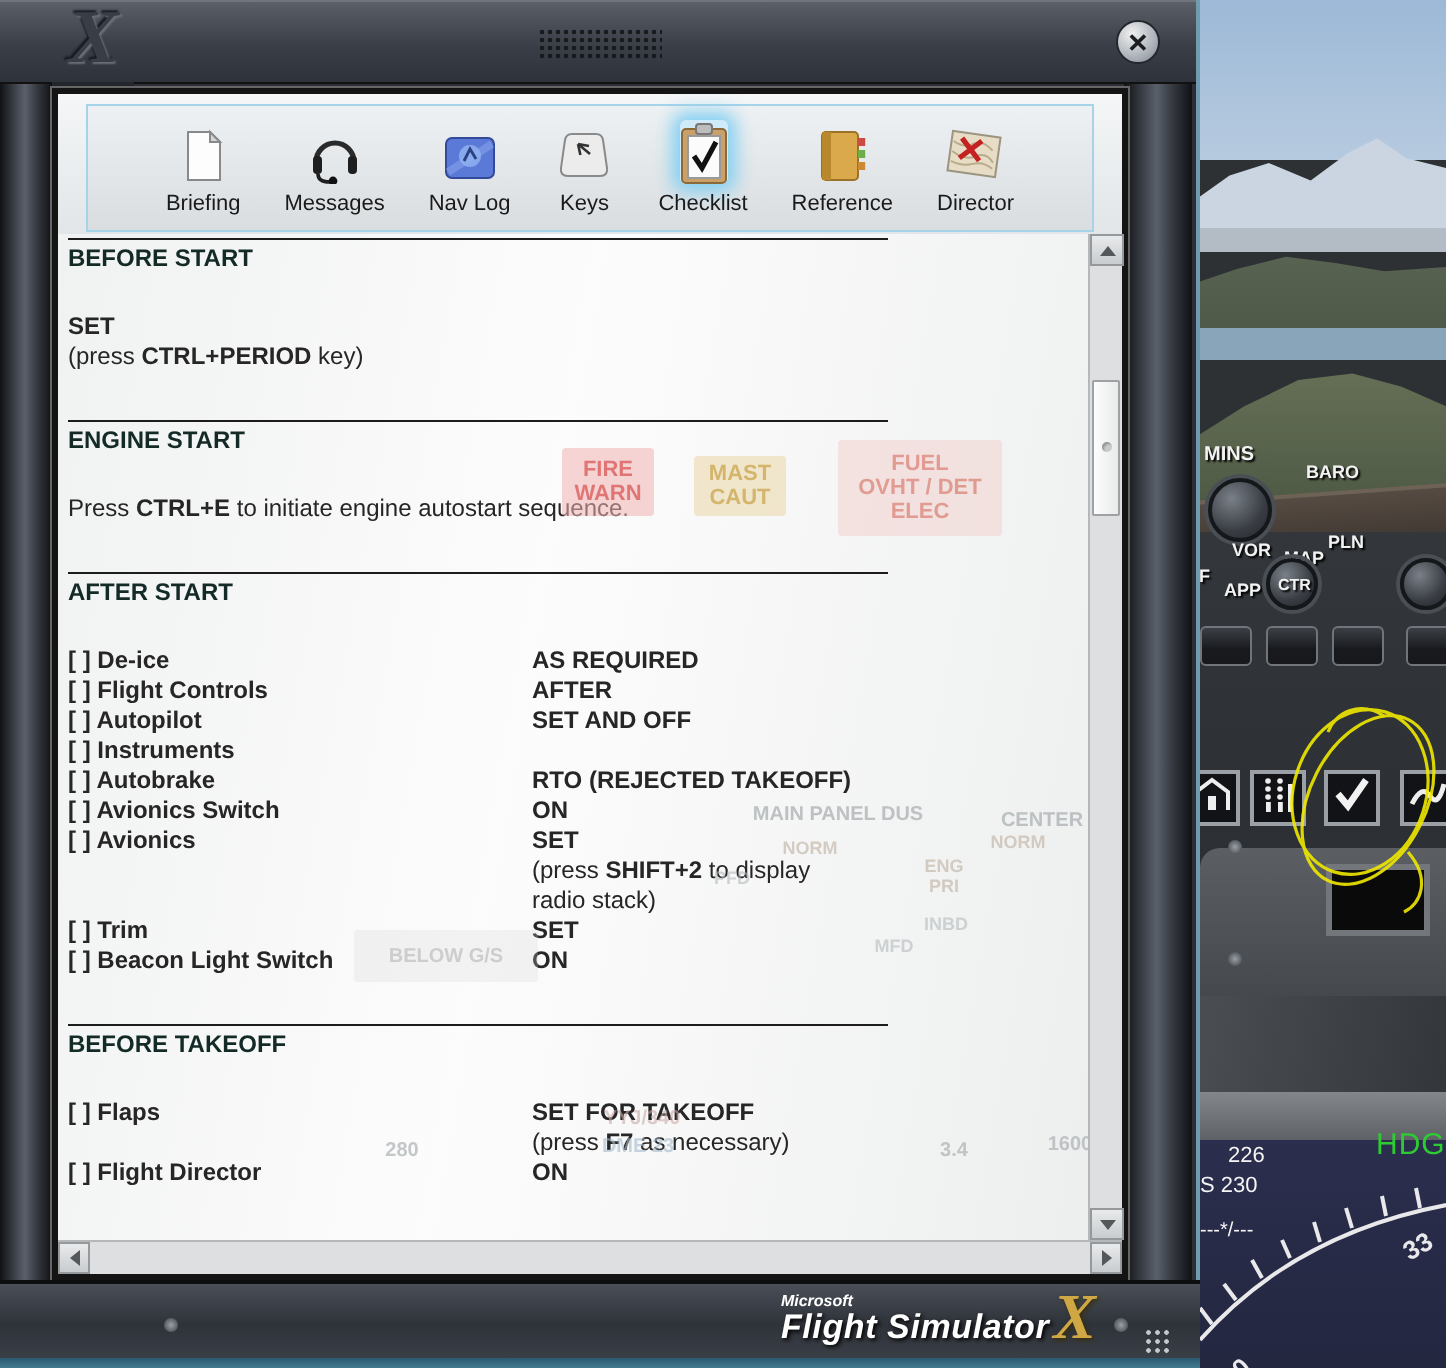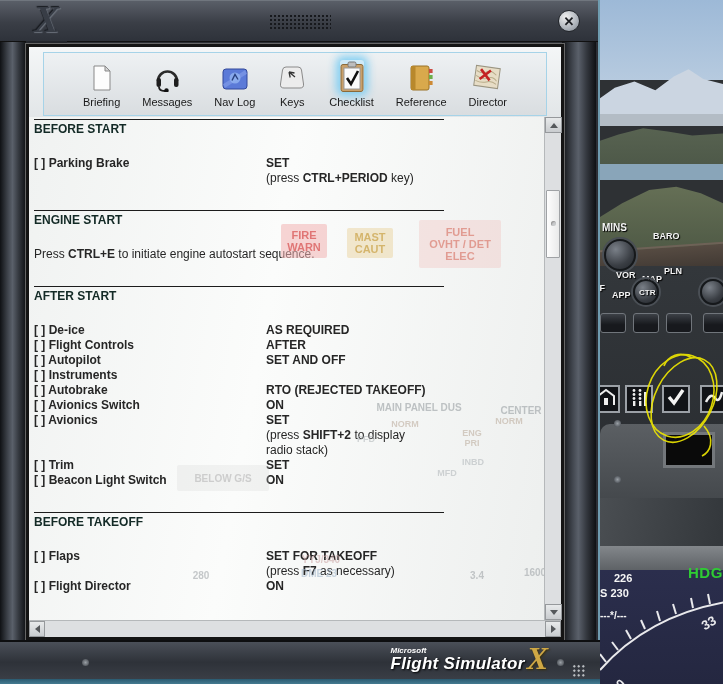--- a/index.html
+++ b/index.html
@@ -38,21 +38,21 @@
   .subpanel .slot { position:absolute; left:63px; top:8px; width:52px; height:36px;
                     background:#0a0a0a; border:3px solid #73777b; }
   .screw { position:absolute; width:7px; height:7px; border-radius:50%;
            background:radial-gradient(#9aa0a6,#3a3e44); }
   .lowpanel { position:absolute; top:498px; left:0; width:123px; height:48px;
               background:linear-gradient(100deg,#4a4e52,#33373b); }
   .grayband { position:absolute; top:546px; left:0; width:123px; height:24px;
               background:linear-gradient(#83878b,#5e6266); }
   .pfd { position:absolute; top:570px; left:0; width:123px; height:114px;
          background:linear-gradient(#2b2e4d,#242740); }
-  .pfd-text { position:absolute; color:#f5f5f5; font-weight:bold; font-size:11px; white-space:nowrap; }
+  .pfd-text { position:absolute; color:#f5f5f5; font-weight:normal; font-size:11px; white-space:nowrap; }
   .hdg { color:#2ecc33; font-size:15px; letter-spacing:.5px; }
   .yellow-mark { position:absolute; left:30px; top:348px; pointer-events:none; }
 
   
   .window { position:absolute; left:0; top:0; width:600px; height:679px;
             background:#2c2f35; border-right:2px solid #6f9cb0; }
   .teal-floor { position:absolute; left:0; top:679px; width:600px; height:5px;
                 background:linear-gradient(#2a5a70,#447a90); }
 
   .titlebar { position:absolute; left:0; top:0; width:100%; height:42px;
@@ -385,21 +385,20 @@
               <div class="ghost" style="left: 266px; top: 450px; width: 48px; height: 12px; font-size: 10px; color: rgba(165, 185, 205, 0.6); background: transparent;">DME 23</div>
               <div class="ghost" style="left: 158px; top: 452px; width: 28px; height: 12px; font-size: 10px; color: rgba(160, 165, 168, 0.6); background: transparent;">280</div>
               <div class="ghost" style="left: 436px; top: 452px; width: 24px; height: 12px; font-size: 10px; color: rgba(160, 165, 168, 0.6); background: transparent;">3.4</div>
               <div class="ghost" style="left: 490px; top: 449px; width: 32px; height: 12px; font-size: 10px; color: rgba(160, 165, 168, 0.6); background: transparent;">1600</div>
             </div>
           <div>
               <div class="section">
                 <div class="rule"></div>
                 <div class="sec-title">BEFORE START</div>
                 <div class="row">
-                  <div class="lbl">[ ] Parking Brake</div>
                   <div class="val">
                     <div>SET</div>
                     <div class="note"><span>(press </span><span class="k">CTRL+PERIOD</span><span> key)</span></div>
                   </div>
                 </div>
               </div>
               <div class="section">
                 <div class="rule"></div>
                 <div class="sec-title">ENGINE START</div>
                 <div class="sec-text"><span>Press </span><span class="k">CTRL+E</span><span> to initiate engine autostart sequence.</span></div>

